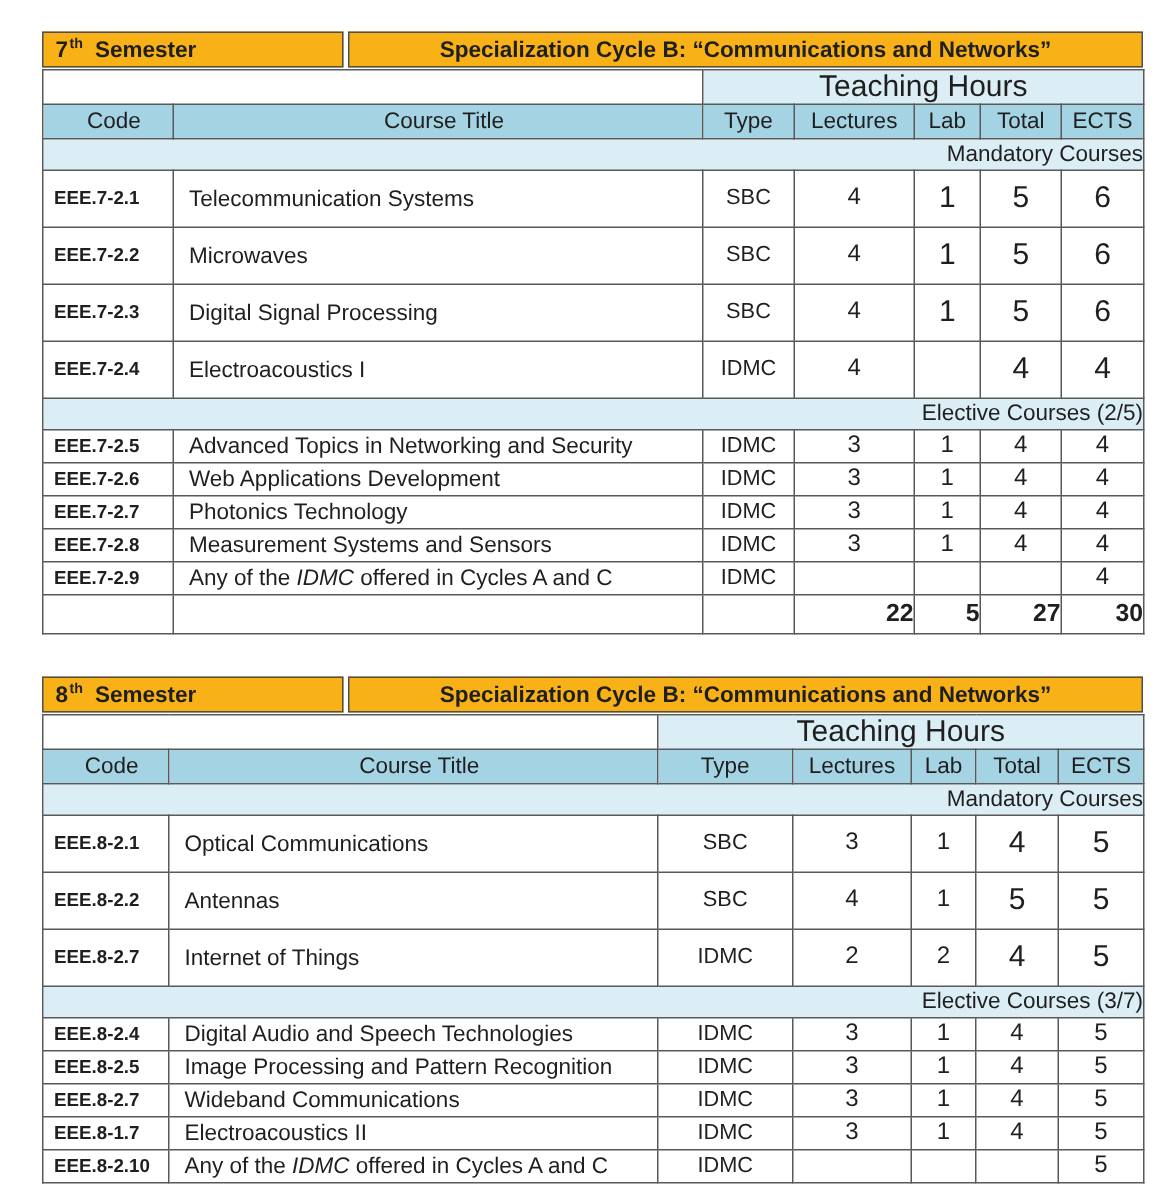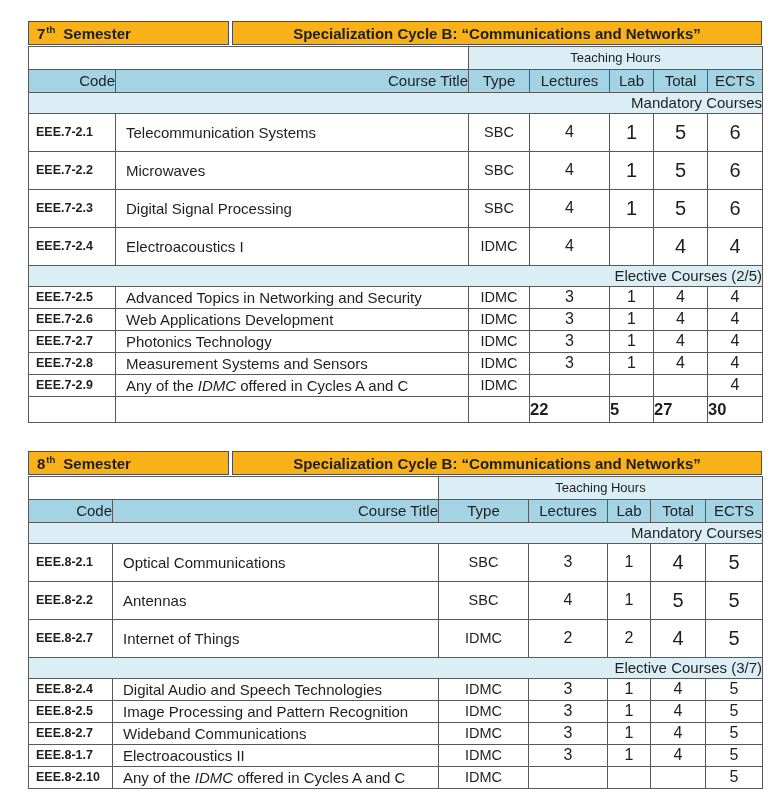--- a/index.html
+++ b/index.html
@@ -28,35 +28,35 @@
   .orange-cell.right{flex:1;justify-content:center;}
 
   
   table{border-collapse:collapse;table-layout:fixed;width:734px;}
   td{
     border:1px solid var(--grid);padding:0;overflow:hidden;
     white-space:nowrap;vertical-align:middle;line-height:1.05;
   }
   tr.teach-row td{height:23px;}
   td.white-left{background:#ffffff;border-bottom-color:var(--grid);}
-  td.teach{background:var(--light-blue);text-align:center;font-size:13px;}
+  td.teach{background:var(--light-blue);text-align:center;font-size:20px;}
   tr.head-row td{background:var(--header-blue);height:23px;font-size:15px;}
-  td.h-left{padding-left:8px;text-align:right;}
+  td.h-left{padding-left:8px;text-align:center;}
   td.h-center{text-align:center;}
   tr.band-row td{background:var(--light-blue);height:21px;text-align:right;font-size:15px;}
   tr.m-row td{height:38px;}
   tr.e-row td{height:22px;}
   td.code{font-weight:bold;font-size:12.5px;padding-left:7px;}
   td.title{font-size:15px;padding-left:10px;}
   td.title .ital{font-style:italic;}
   td.ctype{text-align:center;font-size:14.5px;}
   td.num{text-align:center;font-size:16px;}
   td.num.big{font-size:20px;}
   tr.tot-row td{height:26px;}
-  td.tot{font-weight:bold;font-size:16.5px;text-align:left;}
+  td.tot{font-weight:bold;font-size:16.5px;text-align:right;}
 </style>
 </head>
 <body>
 
 <div class="page">
 
   <section class="sem-block">
     <div class="orange-row">
       <div class="orange-cell left">
         <span>7</span>

